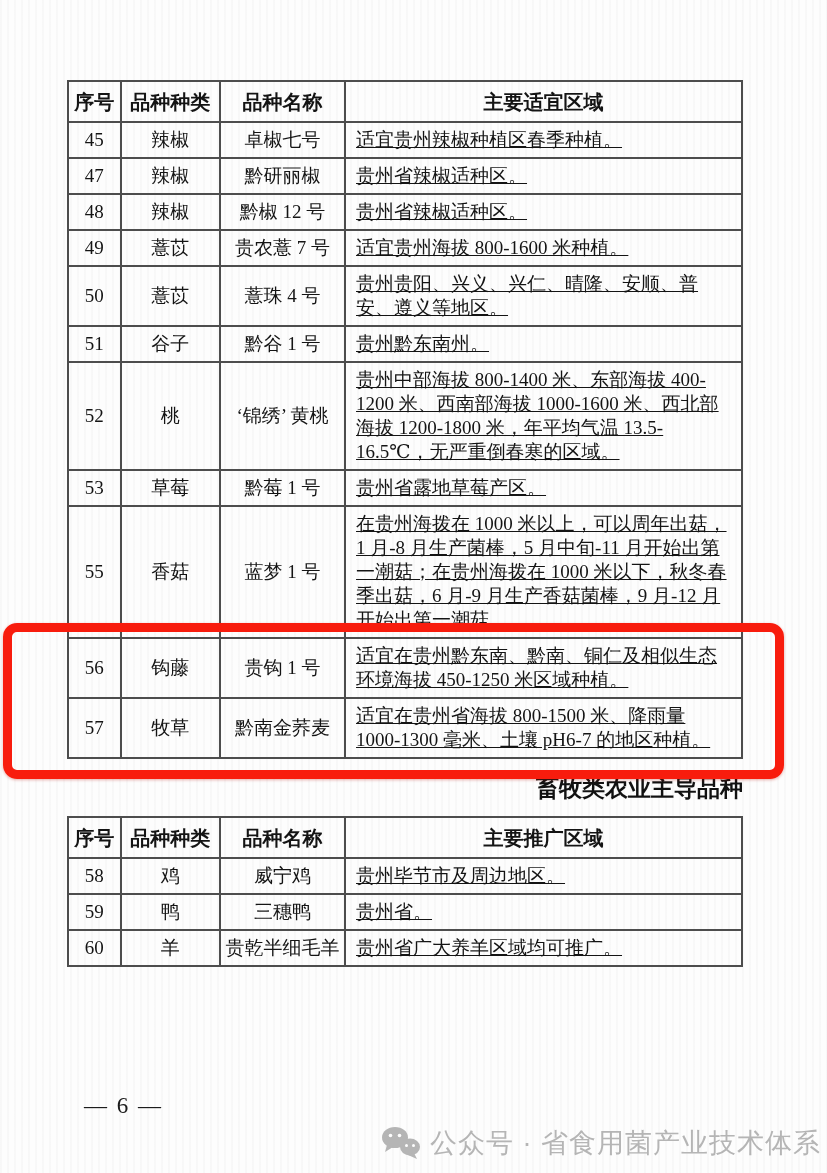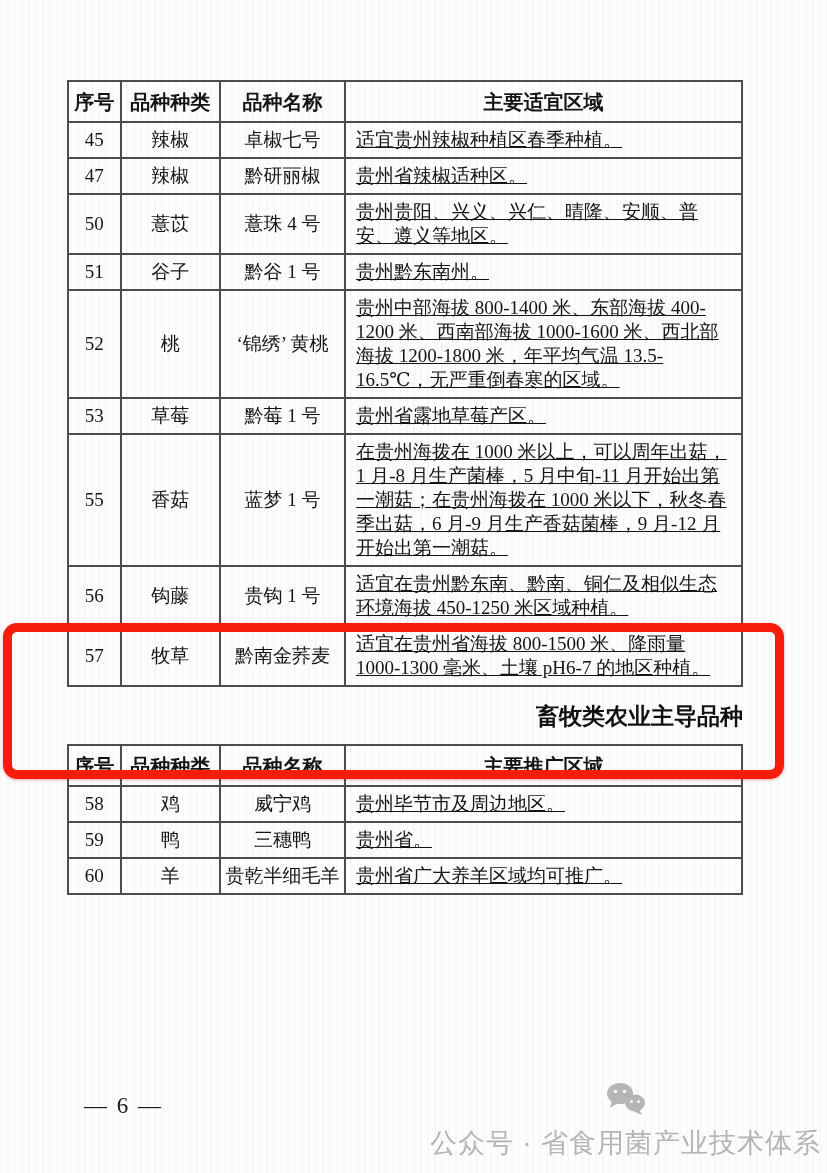--- a/index.html
+++ b/index.html
@@ -84,21 +84,20 @@
     position: absolute;
     right: 6px;
     bottom: 12px;
     display: flex;
     align-items: center;
     gap: 9px;
     color: #b5b5b5;
     font-family: "Liberation Sans", "DejaVu Sans", sans-serif;
     font-size: 27px;
     letter-spacing: 1px;
-    flex-direction: column;
   }
   #watermark svg { display: block; }
 </style>
 </head>
 <body>
 
 <div id="page">
 
   <table class="doc-table" id="crop-table">
     <colgroup>
@@ -120,20 +119,32 @@
           <td class="c-no">45</td>
           <td class="c-type">辣椒</td>
           <td class="c-name">卓椒七号</td>
           <td class="c-region">适宜贵州辣椒种植区春季种植。</td>
         </tr>
         <tr>
           <td class="c-no">47</td>
           <td class="c-type">辣椒</td>
           <td class="c-name">黔研丽椒</td>
           <td class="c-region">贵州省辣椒适种区。</td>
+        </tr>
+        <tr>
+          <td class="c-no">48</td>
+          <td class="c-type">辣椒</td>
+          <td class="c-name">黔椒 12 号</td>
+          <td class="c-region">贵州省辣椒适种区。</td>
+        </tr>
+        <tr>
+          <td class="c-no">49</td>
+          <td class="c-type">薏苡</td>
+          <td class="c-name">贵农薏 7 号</td>
+          <td class="c-region">适宜贵州海拔 800-1600 米种植。</td>
         </tr>
         <tr>
           <td class="c-no">50</td>
           <td class="c-type">薏苡</td>
           <td class="c-name">薏珠 4 号</td>
           <td class="c-region">贵州贵阳、兴义、兴仁、晴隆、安顺、普安、遵义等地区。</td>
         </tr>
         <tr>
           <td class="c-no">51</td>
           <td class="c-type">谷子</td>

